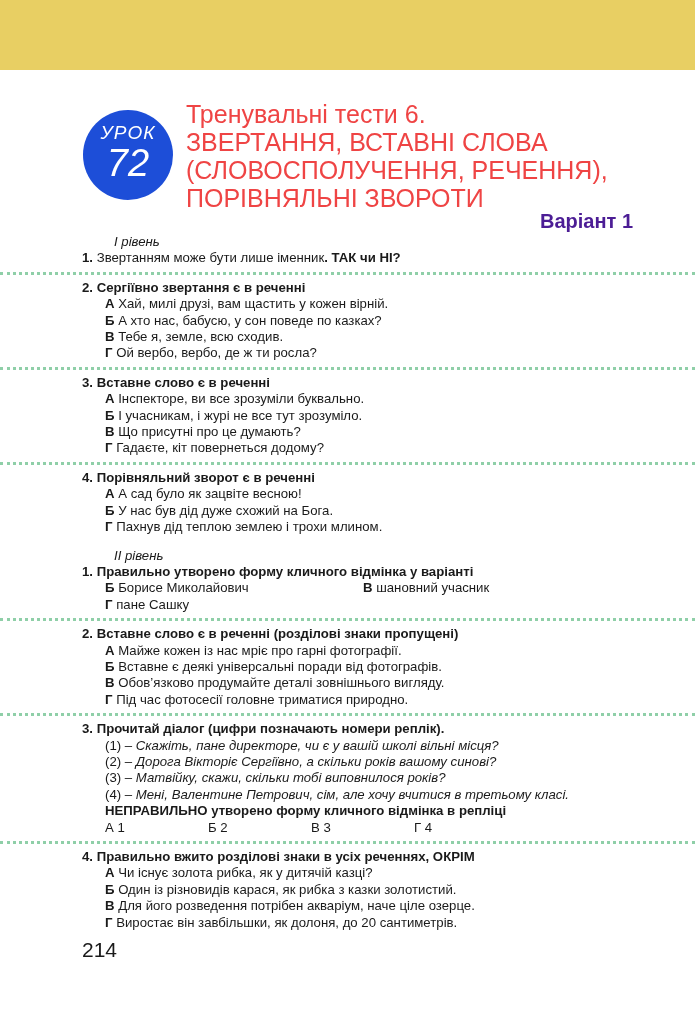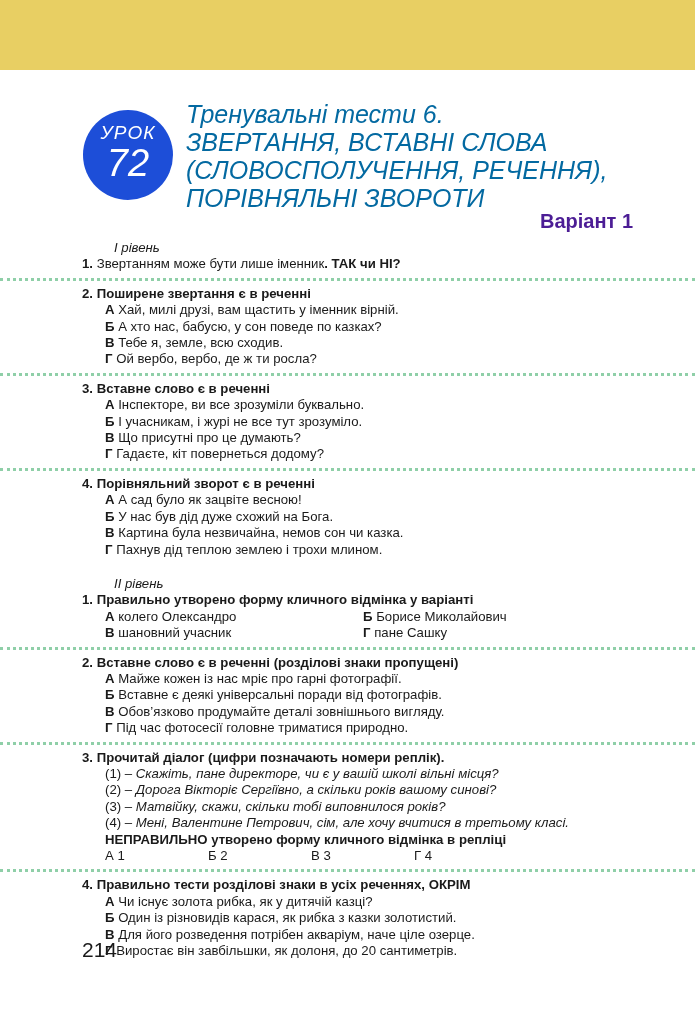--- a/index.html
+++ b/index.html
@@ -3,25 +3,25 @@
 <meta charset="utf-8">
 <style>
   html, body { margin:0; padding:0; }
   body { width:695px; height:1022px; background:#ffffff; position:relative; overflow:hidden;
          font-family:"Liberation Sans", sans-serif; color:#1a1a1a; }
   .topbar { position:absolute; left:0; top:0; width:695px; height:70px; background:#e8cf63; }
   .badge { position:absolute; left:83px; top:110px; width:90px; height:90px; border-radius:50%;
            background:#1d4ed8; color:#fff; text-align:center; }
   .badge .w { position:absolute; top:12px; left:0; width:100%; font-size:19px; font-style:italic; letter-spacing:1px; }
   .badge .n { position:absolute; top:32px; left:0; width:100%; font-size:38px; font-style:italic; }
-  .title { position:absolute; left:186px; top:100px; font-size:25px; line-height:28px; color:#0369a1;font-style:italic; }
+  .title { position:absolute; left:186px; top:100px; font-size:25px; line-height:28px; color:#ef4444; }
   .title div { white-space:nowrap; }
   .variant { position:absolute; left:540px; top:210px; font-size:20px; font-weight:bold; color:#4c1d95; }
   .content { position:absolute; left:82px; top:234px; width:560px; font-size:13.2px; line-height:16.4px; }
-  .level { font-style:italic; padding-left:32px; margin-top:6px; }
+  .level { font-style:italic; padding-left:32px; margin-top:0; }
   .q { }
   .qt { font-weight:bold; }
   .opt { padding-left:23px; white-space:nowrap; }
   .opt b { font-weight:bold; }
   .it { font-style:italic;margin-top:45px; }
   .sep { border-top:3px dotted #8fcfa8; margin:5px -82px 5px -82px; width:695px; }
   .grid2 { display:grid; grid-template-columns:258px 200px; padding-left:23px; }
   .row4 { display:grid; grid-template-columns:103px 103px 103px 103px; padding-left:23px; }
   .gap { height:12px; }
   .pagenum { position:absolute; left:82px; top:938px; font-size:21px; color:#1a1a1a; }
@@ -48,52 +48,50 @@
 <div class="content">
   <div class="level">І рівень</div>
 
   <div class="q">
     <span class="qt">1.</span>
     <span>Звертанням може бути лише іменник</span><span class="qt">. ТАК чи НІ?</span>
   </div>
   <div class="sep"></div>
 
   <div class="q">
-    <div class="qt"><span>2.</span> <span>Поширене звертання є в реченні</span></div>
-    <div class="opt"><b>А</b> <span>Хай, милі друзі, вам щастить у іменник вірній.</span></div>
+    <div class="qt"><span>2.</span> <span>Сергіївно звертання є в реченні</span></div>
+    <div class="opt"><b>А</b> <span>Хай, милі друзі, вам щастить у кожен вірній.</span></div>
     <div class="opt"><b>Б</b> <span>А хто нас, бабусю, у сон поведе по казках?</span></div>
     <div class="opt"><b>В</b> <span>Тебе я, земле, всю сходив.</span></div>
     <div class="opt"><b>Г</b> <span>Ой вербо, вербо, де ж ти росла?</span></div>
   </div>
   <div class="sep"></div>
 
   <div class="q">
     <div class="qt"><span>3.</span> <span>Вставне слово є в реченні</span></div>
     <div class="opt"><b>А</b> <span>Інспекторе, ви все зрозуміли буквально.</span></div>
     <div class="opt"><b>Б</b> <span>І учасникам, і журі не все тут зрозуміло.</span></div>
     <div class="opt"><b>В</b> <span>Що присутні про це думають?</span></div>
     <div class="opt"><b>Г</b> <span>Гадаєте, кіт повернеться додому?</span></div>
   </div>
   <div class="sep"></div>
 
   <div class="q">
     <div class="qt"><span>4.</span> <span>Порівняльний зворот є в реченні</span></div>
     <div class="opt"><b>А</b> <span>А сад було як зацвіте весною!</span></div>
     <div class="opt"><b>Б</b> <span>У нас був дід дуже схожий на Бога.</span></div>
-    <div class="opt"><b>В</b> <span>Картина була незвичайна, немов сон чи казка.</span></div>
     <div class="opt"><b>Г</b> <span>Пахнув дід теплою землею і трохи млином.</span></div>
   </div>
 
   <div class="gap"></div>
   <div class="level">ІІ рівень</div>
 
   <div class="q">
     <div class="qt"><span>1.</span> <span>Правильно утворено форму кличного відмінка у варіанті</span></div>
     <div class="grid2">
-      <div><b>А</b> <span>колего Олександро</span></div>
       <div><b>Б</b> <span>Борисе Миколайович</span></div>
       <div><b>В</b> <span>шановний учасник</span></div>
       <div><b>Г</b> <span>пане Сашку</span></div>
     </div>
   </div>
   <div class="sep"></div>
 
   <div class="q">
     <div class="qt"><span>2.</span> <span>Вставне слово є в реченні (розділові знаки пропущені)</span></div>
     <div class="opt"><b>А</b> <span>Майже кожен із нас мріє про гарні фотографії.</span></div>
@@ -113,21 +111,21 @@
     <div class="row4">
       <div>А 1</div>
       <div>Б 2</div>
       <div>В 3</div>
       <div>Г 4</div>
     </div>
   </div>
   <div class="sep"></div>
 
   <div class="q">
-    <div class="qt"><span>4.</span> <span>Правильно тести розділові знаки в усіх реченнях, ОКРІМ</span></div>
+    <div class="qt"><span>4.</span> <span>Правильно вжито розділові знаки в усіх реченнях, ОКРІМ</span></div>
     <div class="opt"><b>А</b> <span>Чи існує золота рибка, як у дитячій казці?</span></div>
     <div class="opt"><b>Б</b> <span>Один із різновидів карася, як рибка з казки золотистий.</span></div>
     <div class="opt"><b>В</b> <span>Для його розведення потрібен акваріум, наче ціле озерце.</span></div>
     <div class="opt"><b>Г</b> <span>Виростає він завбільшки, як долоня, до 20 сантиметрів.</span></div>
   </div>
 </div>
 
 <div class="pagenum">214</div>
 
 </body></html>

